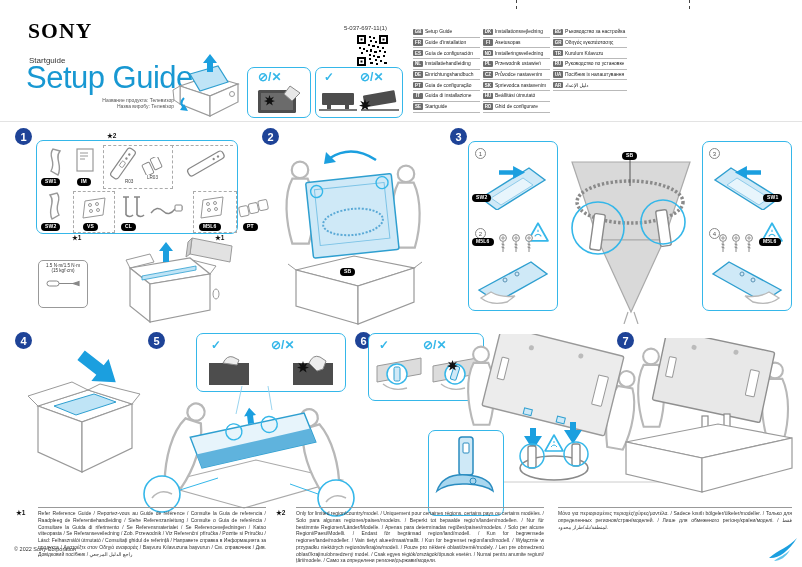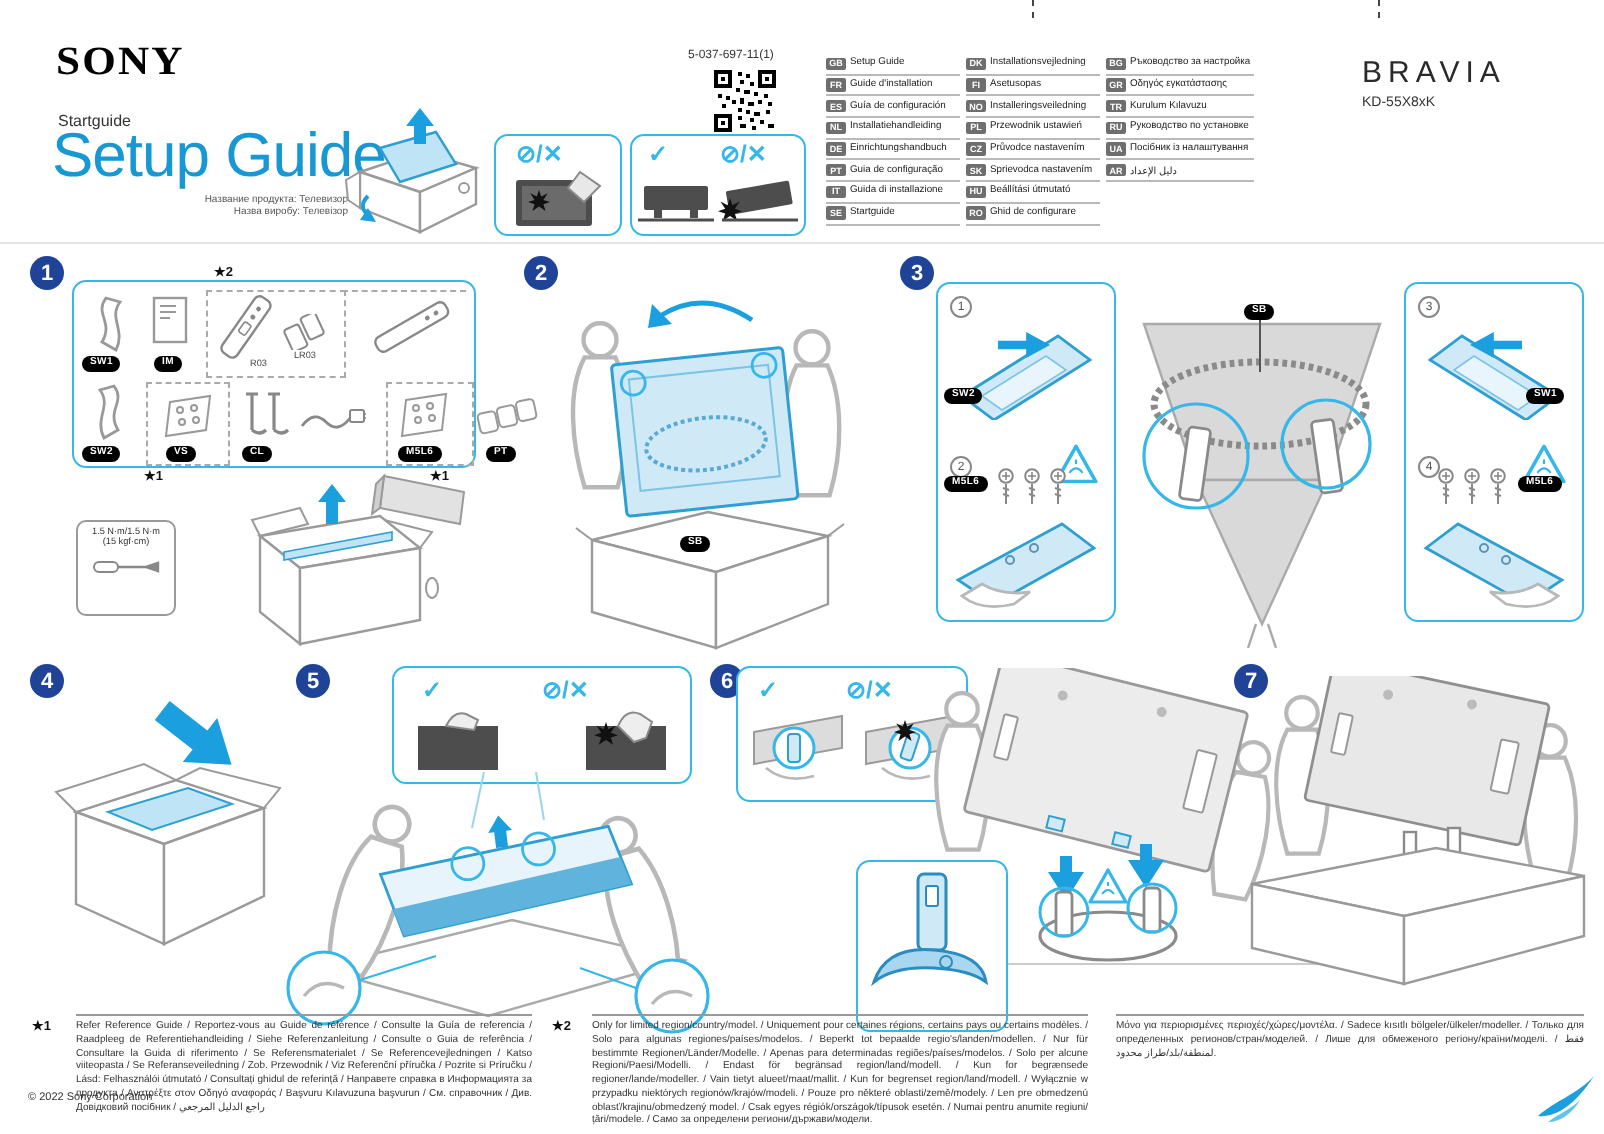--- a/index.html
+++ b/index.html
@@ -249,24 +249,20 @@
     <div class="lang-row">
         <span class="lang-code">UA</span>
         <span class="lang-label">Посібник із налаштування</span>
       </div>
     <div class="lang-row">
         <span class="lang-code">AR</span>
         <span class="lang-label">دليل الإعداد</span>
       </div>
   </div>
 
-  <div class="abs" style="left:681px;top:28px;">
-    <div class="bravia">BRAVIA</div>
-    <div class="model">KD-55X8xK</div>
-  </div>
 
   <div class="hdr-rule"></div>
 
   <div class="stepnum" style="left:15px;top:128px;">1</div>
   <div class="stepnum" style="left:262px;top:128px;">2</div>
   <div class="stepnum" style="left:450px;top:128px;">3</div>
   <div class="stepnum" style="left:15px;top:332px;">4</div>
   <div class="stepnum" style="left:148px;top:332px;">5</div>
   <div class="stepnum" style="left:355px;top:332px;">6</div>
   <div class="stepnum" style="left:617px;top:332px;">7</div>

